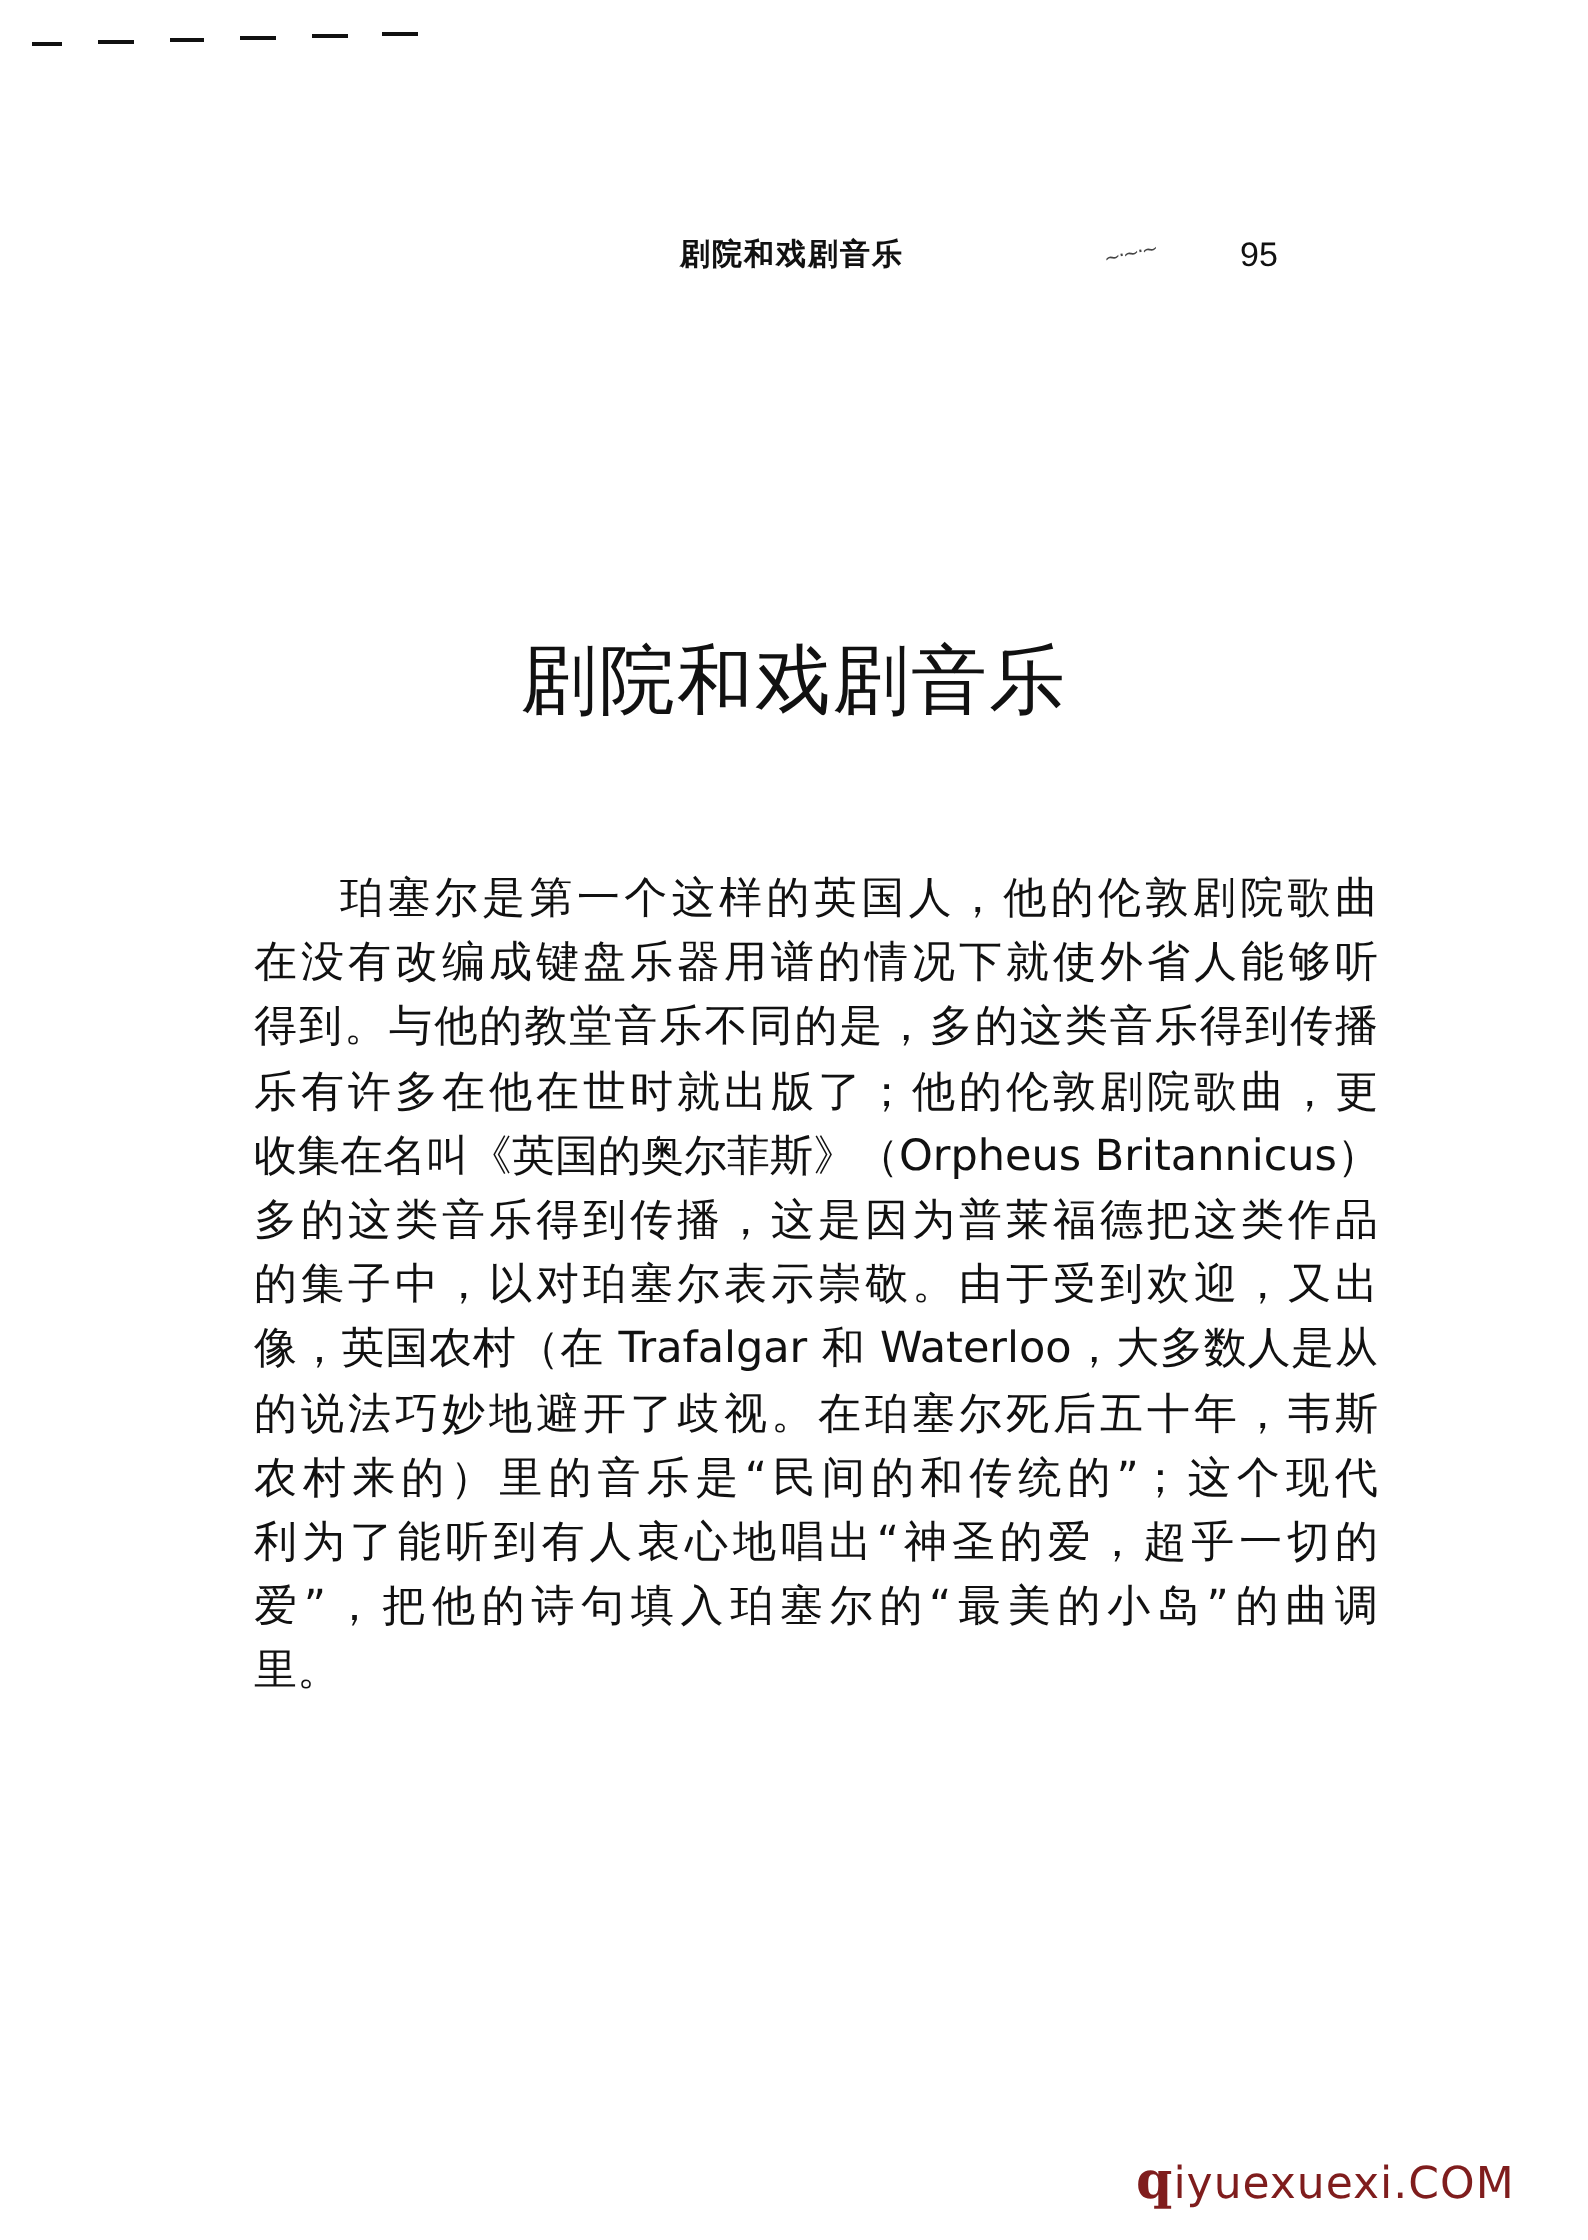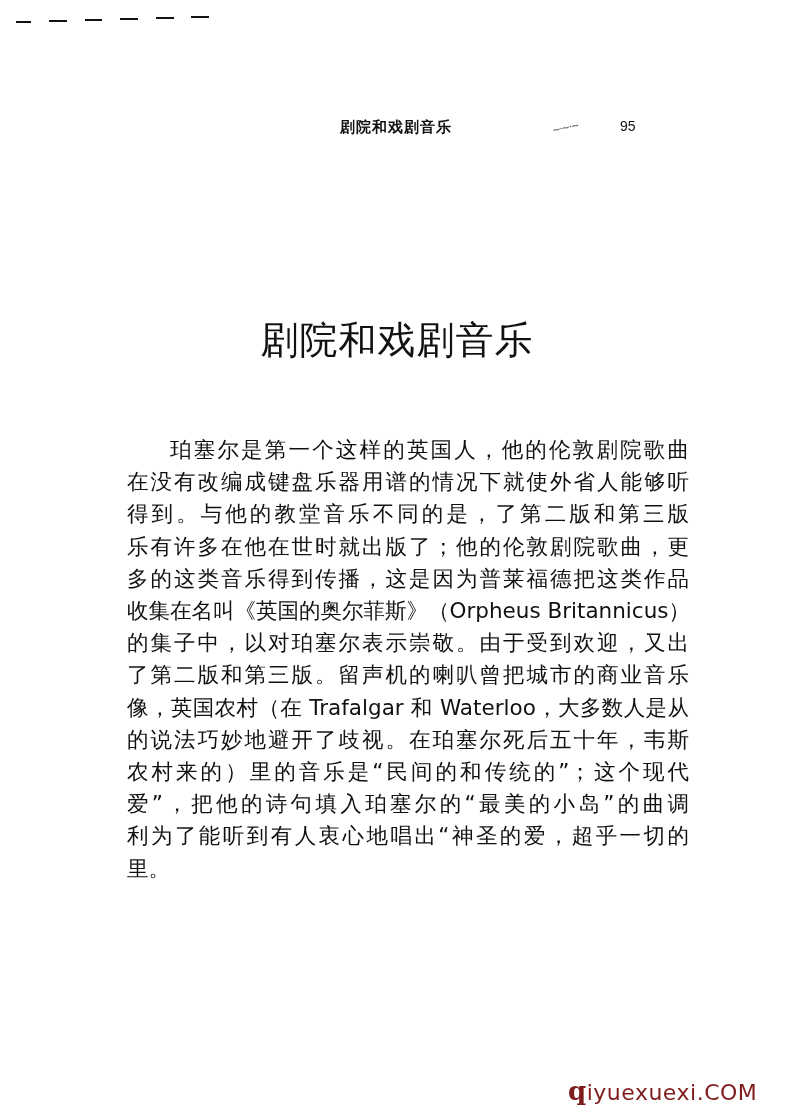--- a/index.html
+++ b/index.html
@@ -4,21 +4,21 @@
 <style>
   html, body { margin: 0; padding: 0; background: #ffffff; }
   body { width: 794px; height: 1120px; position: relative; overflow: hidden;
          font-family: "DejaVu Sans", sans-serif; color: #111; }
   .dash { position: absolute; height: 2px; background: #111; width: 16px; }
   .header { position: absolute; top: 118px; left: 340px; width: 320px; height: 30px; }
   .header-title { position: absolute; left: 0; top: 0; font-size: 15px; font-weight: bold;
                   letter-spacing: 1px; font-family: "DejaVu Serif", serif; }
   .header-flourish { position: absolute; left: 212px; top: 4px; font-size: 10px; color: #444;
                      transform: rotate(-12deg); letter-spacing: -1px; }
-  .page-number { position: absolute; left: 280px; top: 0; font-size: 14px;
+  .page-number { position: absolute; left: 280px; top: 0; font-size: 17px;
                  font-family: "Liberation Sans", sans-serif; }
   .chapter-title { position: absolute; top: 290px; left: 0; width: 794px; text-align: center;
                    font-size: 38px; font-weight: normal; letter-spacing: 1px; }
   .body-text { position: absolute; top: 422px; left: 115px; width: 562px;
                font-size: 21.5px; line-height: 32.2px; text-align: justify;
                text-indent: 2em; margin: 12px; }
   .body-text .line { display: block; white-space: nowrap; text-align-last: justify; text-indent: 0; }
   .body-text .line.first { text-indent: 2em; }
   .body-text .line.last { text-align-last: left; }
   .watermark { position: absolute; left: 568px; top: 1076px; font-size: 22px; color: #7f1d1d;
@@ -41,29 +41,28 @@
   <span class="header-title">剧院和戏剧音乐</span>
   <span class="header-flourish">~·~·~</span>
   <span class="page-number">95</span>
 </div>
 
 <h1 class="chapter-title">剧院和戏剧音乐</h1>
 
 <div class="body-text" id="body">
     <span class="line first">珀塞尔是第一个这样的英国人，他的伦敦剧院歌曲</span>
     <span class="line">在没有改编成键盘乐器用谱的情况下就使外省人能够听</span>
-    <span class="line">得到。与他的教堂音乐不同的是，了第二版和第三版</span>
+    <span class="line">得到。与他的教堂音乐不同的是，多的这类音乐得到传播</span>
     <span class="line">乐有许多在他在世时就出版了；他的伦敦剧院歌曲，更</span>
+    <span class="line">收集在名叫《英国的奥尔菲斯》（Orpheus Britannicus）</span>
     <span class="line">多的这类音乐得到传播，这是因为普莱福德把这类作品</span>
-    <span class="line">收集在名叫《英国的奥尔菲斯》（Orpheus Britannicus）</span>
     <span class="line">的集子中，以对珀塞尔表示崇敬。由于受到欢迎，又出</span>
-    <span class="line">了第二版和第三版。留声机的喇叭曾把城市的商业音乐</span>
     <span class="line">像，英国农村（在 Trafalgar 和 Waterloo，大多数人是从</span>
     <span class="line">的说法巧妙地避开了歧视。在珀塞尔死后五十年，韦斯</span>
     <span class="line">农村来的）里的音乐是“民间的和传统的”；这个现代</span>
+    <span class="line">利为了能听到有人衷心地唱出“神圣的爱，超乎一切的</span>
     <span class="line">爱”，把他的诗句填入珀塞尔的“最美的小岛”的曲调</span>
-    <span class="line">利为了能听到有人衷心地唱出“神圣的爱，超乎一切的</span>
     <span class="line last">里。</span>
   </div>
 
 <div class="watermark">
   <span class="q">q</span><span>iyuexuexi.COM</span>
 </div>
 
 </body></html>

